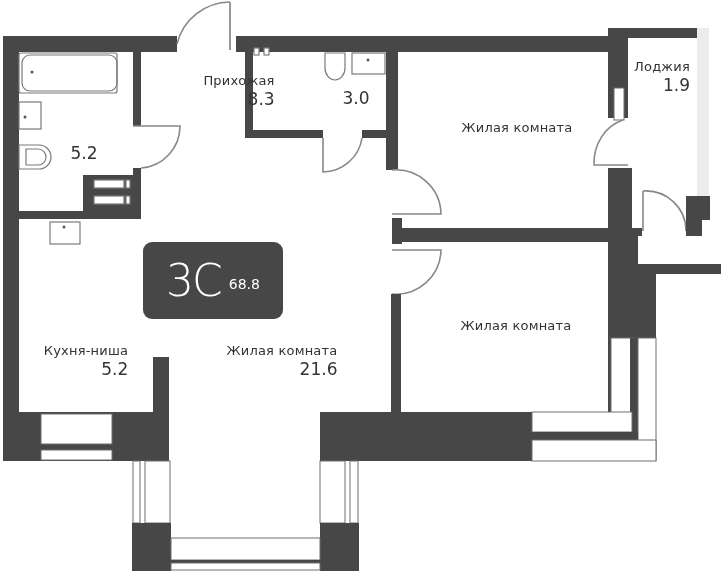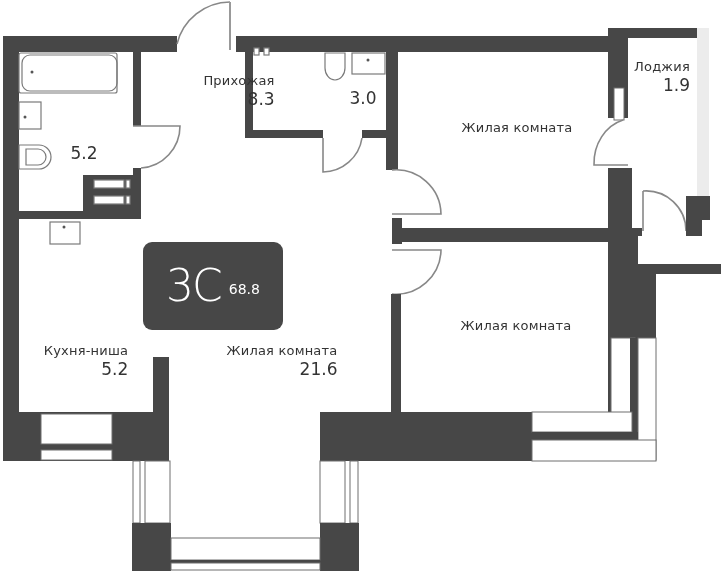--- a/index.html
+++ b/index.html
@@ -10,21 +10,21 @@
     .fixture { fill: #ffffff; stroke: #7a7a7a; stroke-width: 1.2; }
     .door-arc { fill: none; stroke: #888888; stroke-width: 1.6; }
     .win { fill: #ffffff; stroke: #6e6e6e; stroke-width: 1; }
     .glazing { fill: #ececec; }
 
     .room-label { position: absolute; text-align: right; color: #333333;
                   font-family: "DejaVu Sans", sans-serif; line-height: 1.15; transform: translateX(-50%); }
     .room-name { font-size: 13px; letter-spacing: 0.2px; display: block; }
     .room-area { font-size: 17px; display: block; margin-top: 1px; }
 
-    .badge { position: absolute; left: 143px; top: 242px; width: 140px; height: 88px;
+    .badge { position: absolute; left: 143px; top: 242px; width: 140px; height: 77px;
              background: #474747; border-radius: 9px; color: #ffffff;
              display: flex; align-items: center; justify-content: center; gap: 8px; }
     .badge-type { font-size: 44px; font-weight: 300; letter-spacing: -2px; line-height: 1; }
     .badge-area { font-size: 14px; line-height: 1; margin-top: 6px; }
   </style>
 </head>
 <body>
 
 <svg id="plan" width="721" height="571" viewBox="0 0 721 571">
 
@@ -118,21 +118,21 @@
   <circle cx="64" cy="227" r="1.5" fill="#555"></circle>
 </svg>
 
 <div class="room-label" style="left:84px; top:143px;">
   <span class="room-area">5.2</span>
 </div>
 <div class="room-label" style="left:197px; top:74px;margin-left:42px;">
   <span class="room-name">Прихожая</span>
   <span class="room-area">8.3</span>
 </div>
-<div class="room-label" style="left:356px; top:88px;margin-left:7px;">
+<div class="room-label" style="left:356px; top:88px;">
   <span class="room-area">3.0</span>
 </div>
 <div class="room-label" style="left:517px; top:121px;">
   <span class="room-name">Жилая комната</span>
 </div>
 <div class="room-label" style="left:662px; top:60px;">
   <span class="room-name">Лоджия</span>
   <span class="room-area">1.9</span>
 </div>
 <div class="room-label" style="left:86px; top:344px;">

